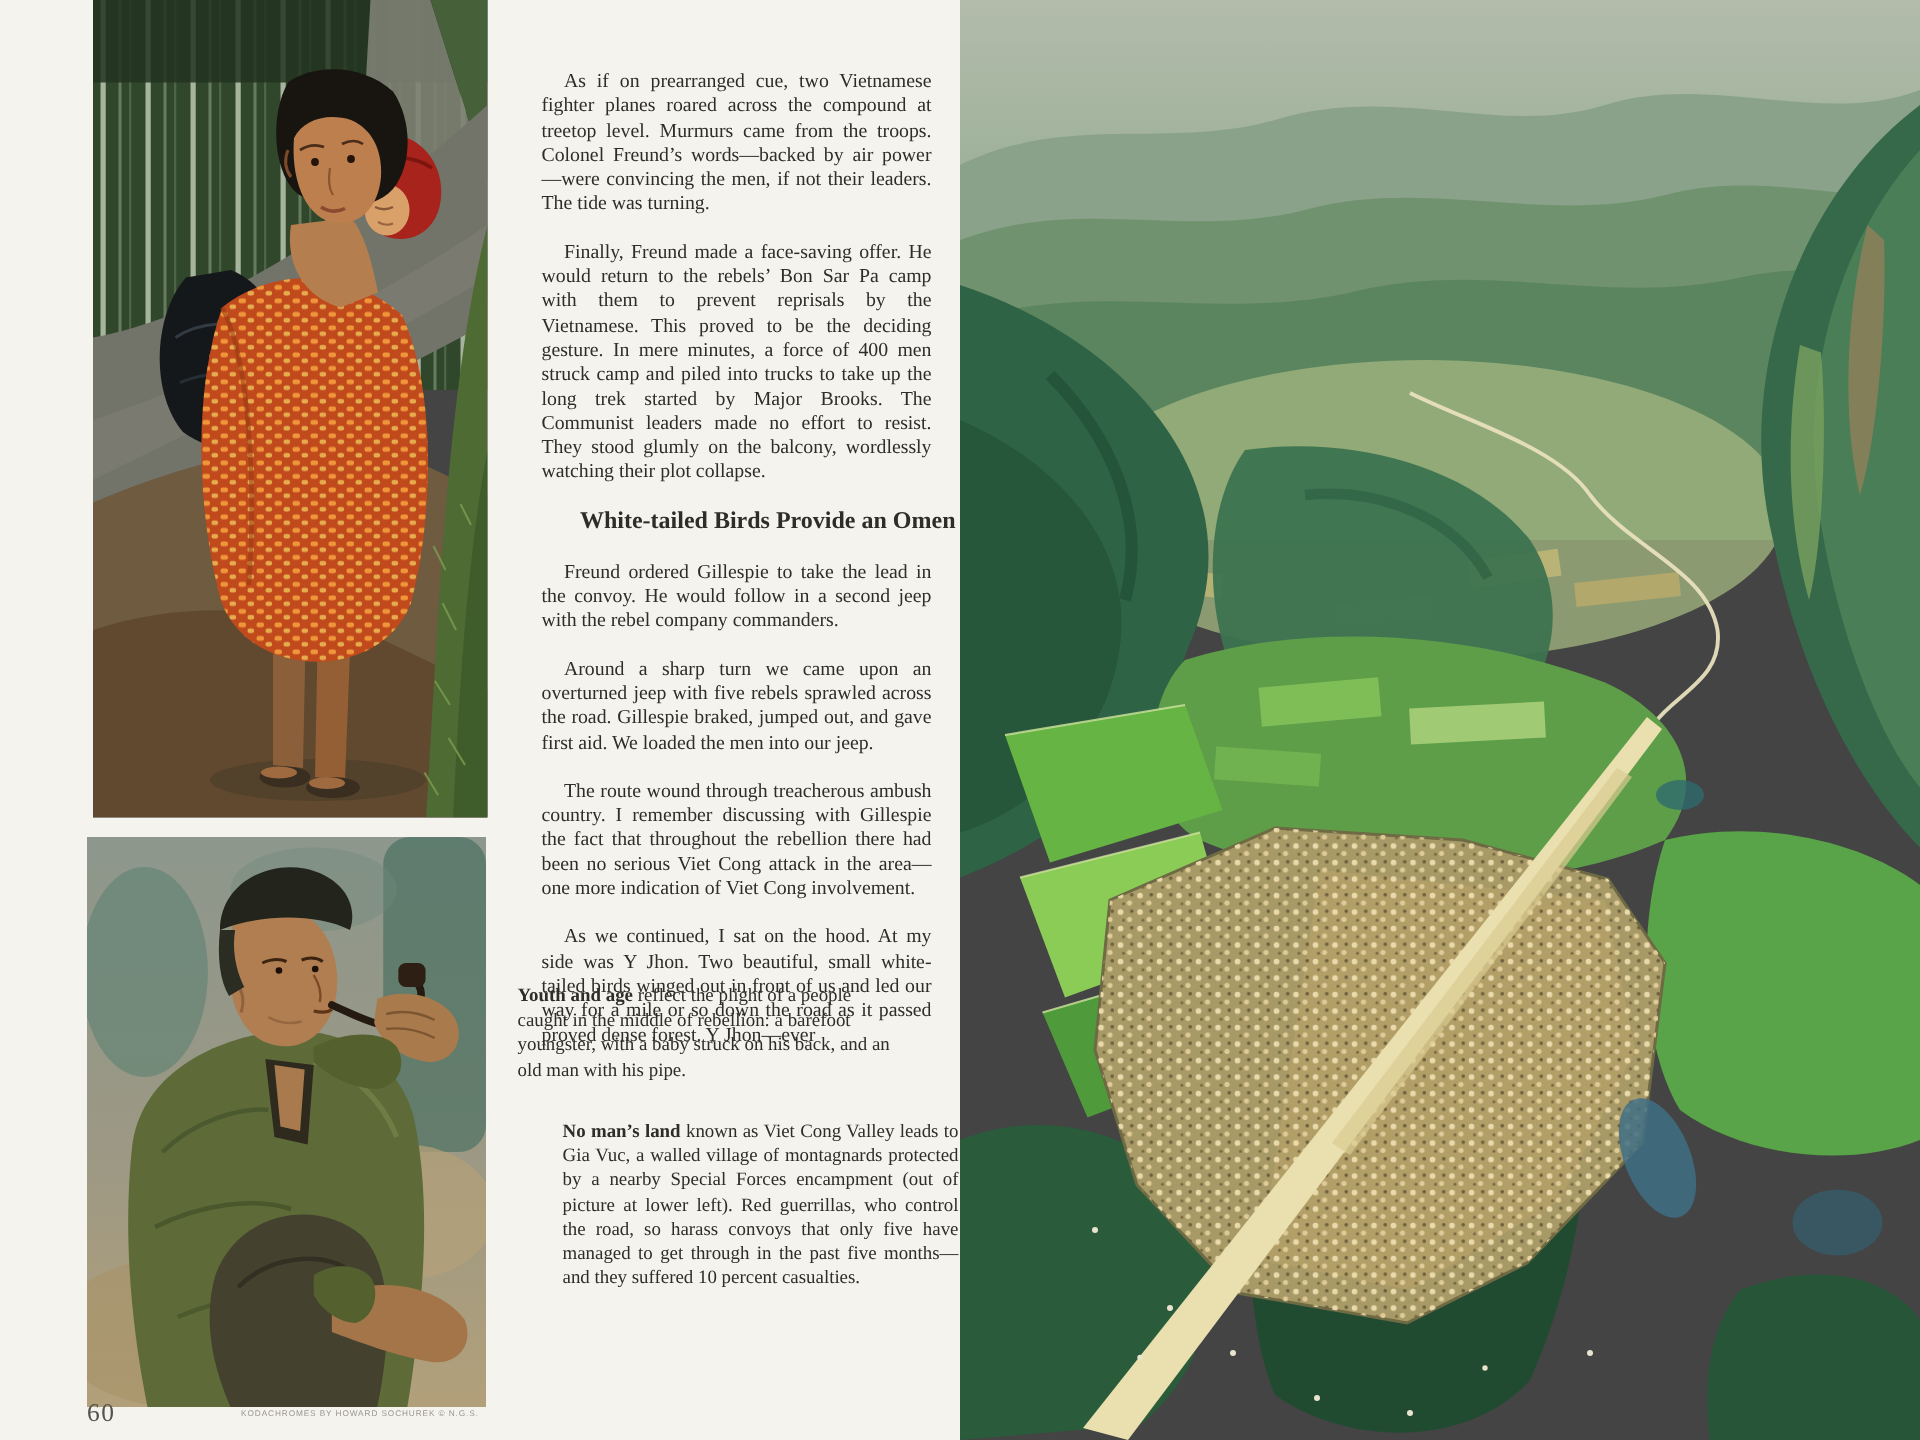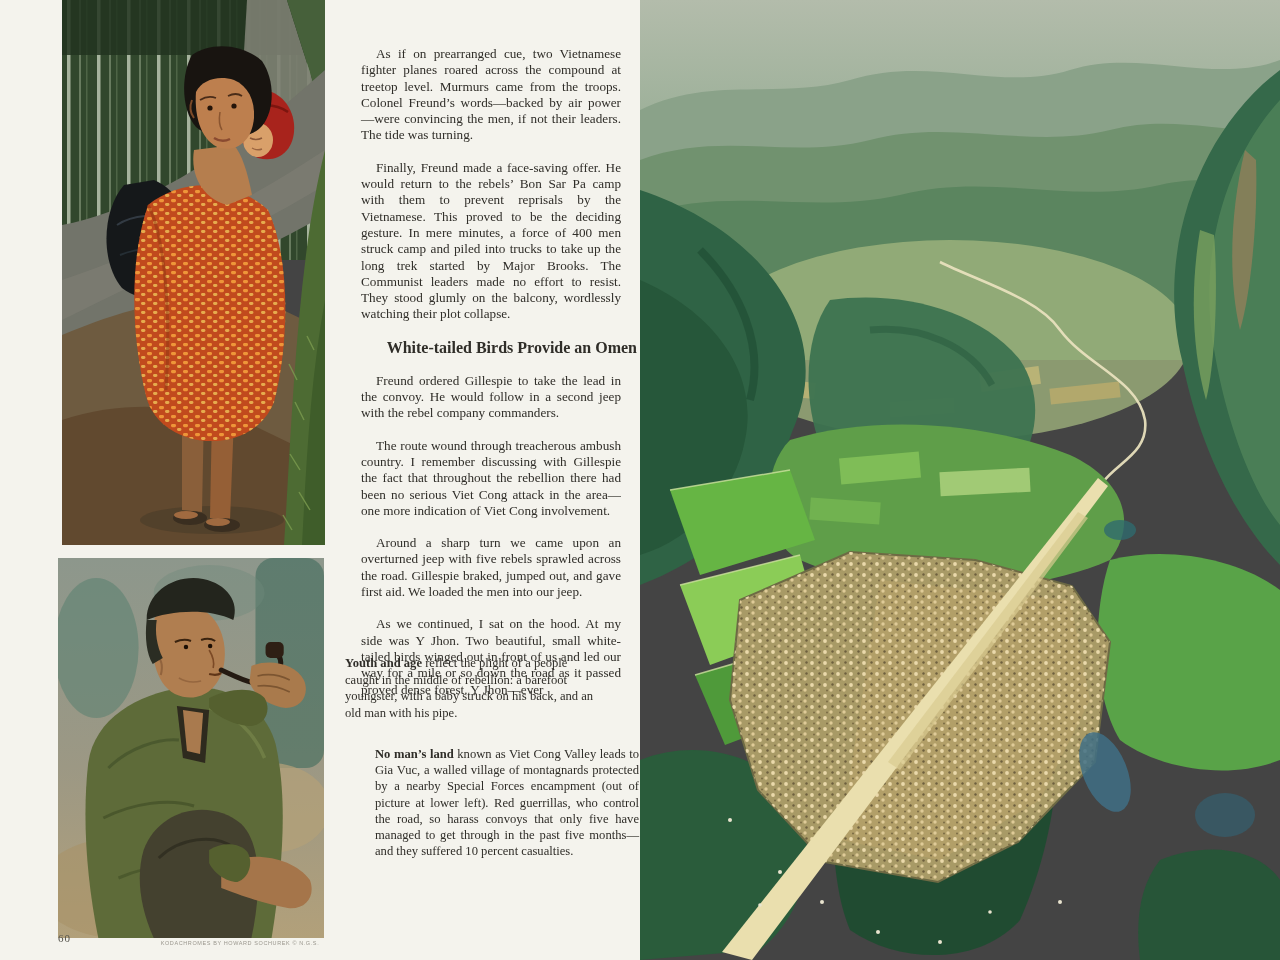--- a/index.html
+++ b/index.html
@@ -28,21 +28,21 @@
 
   .caption{position:absolute;font-size:12.6px;line-height:16.6px;}
   #caption-youth{left:345px;top:655px;width:258px;text-align:left;}
   #caption-nml{left:375px;top:746px;width:264px;text-align:justify;line-height:16.2px;}
   #caption-nml p{margin:0;}
   #caption-nml p.indent{text-indent:14px;}
   .cap-lead{font-weight:bold;}
 
   #page-number{
     position:absolute;left:58px;top:932px;
-    font-size:11px;color:#55534c;letter-spacing:1px;
+    font-size:17px;color:#55534c;letter-spacing:1px;
   }
   #credit-line{
     position:absolute;left:150px;top:940px;width:180px;
     font-family:"Liberation Sans","DejaVu Sans",sans-serif;
     font-size:5.5px;letter-spacing:0.6px;color:#9a978e;
     text-align:center;white-space:nowrap;
   }
 </style>
 </head>
 <body>
@@ -262,22 +262,22 @@
         <circle cx="120" cy="905" r="1.8"></circle>
     </g>
   </svg>
 </div>
 
 <div id="text-col">
   <p>As if on prearranged cue, two Vietnamese fighter planes roared across the compound at treetop level. Murmurs came from the troops. Colonel Freund’s words—backed by air power—were convincing the men, if not their leaders. The tide was turning.</p>
   <p>Finally, Freund made a face-saving offer. He would return to the rebels’ Bon Sar Pa camp with them to prevent reprisals by the Vietnamese. This proved to be the deciding gesture. In mere minutes, a force of 400 men struck camp and piled into trucks to take up the long trek started by Major Brooks. The Communist leaders made no effort to resist. They stood glumly on the balcony, wordlessly watching their plot collapse.</p>
   <h3>White-tailed Birds Provide an Omen</h3>
   <p>Freund ordered Gillespie to take the lead in the convoy. He would follow in a second jeep with the rebel company commanders.</p>
+  <p>Around a sharp turn we came upon an overturned jeep with five rebels sprawled across the road. Gillespie braked, jumped out, and gave first aid. We loaded the men into our jeep.</p>
   <p>The route wound through treacherous ambush country. I remember discussing with Gillespie the fact that throughout the rebellion there had been no serious Viet Cong attack in the area—one more indication of Viet Cong involvement.</p>
-  <p>Around a sharp turn we came upon an overturned jeep with five rebels sprawled across the road. Gillespie braked, jumped out, and gave first aid. We loaded the men into our jeep.</p>
   <p>As we continued, I sat on the hood. At my side was Y Jhon. Two beautiful, small white-tailed birds winged out in front of us and led our way for a mile or so down the road as it passed proved dense forest. Y Jhon—ever</p>
 </div>
 
 <div class="caption" id="caption-youth">
   <span class="cap-lead">Youth and age</span><span> reflect the plight of a people caught in the middle of rebellion: a barefoot youngster, with a baby struck on his back, and an old man with his pipe.</span>
 </div>
 
 <div class="caption" id="caption-nml">
   <p><span class="cap-lead">No man’s land</span><span> known as Viet Cong Valley leads to Gia Vuc, a walled village of montagnards protected by a nearby Special Forces encampment (out of picture at lower left). Red guerrillas, who control the road, so harass convoys that only five have managed to get through in the past five months—and they suffered 10 percent casualties.</span></p>
 </div>

